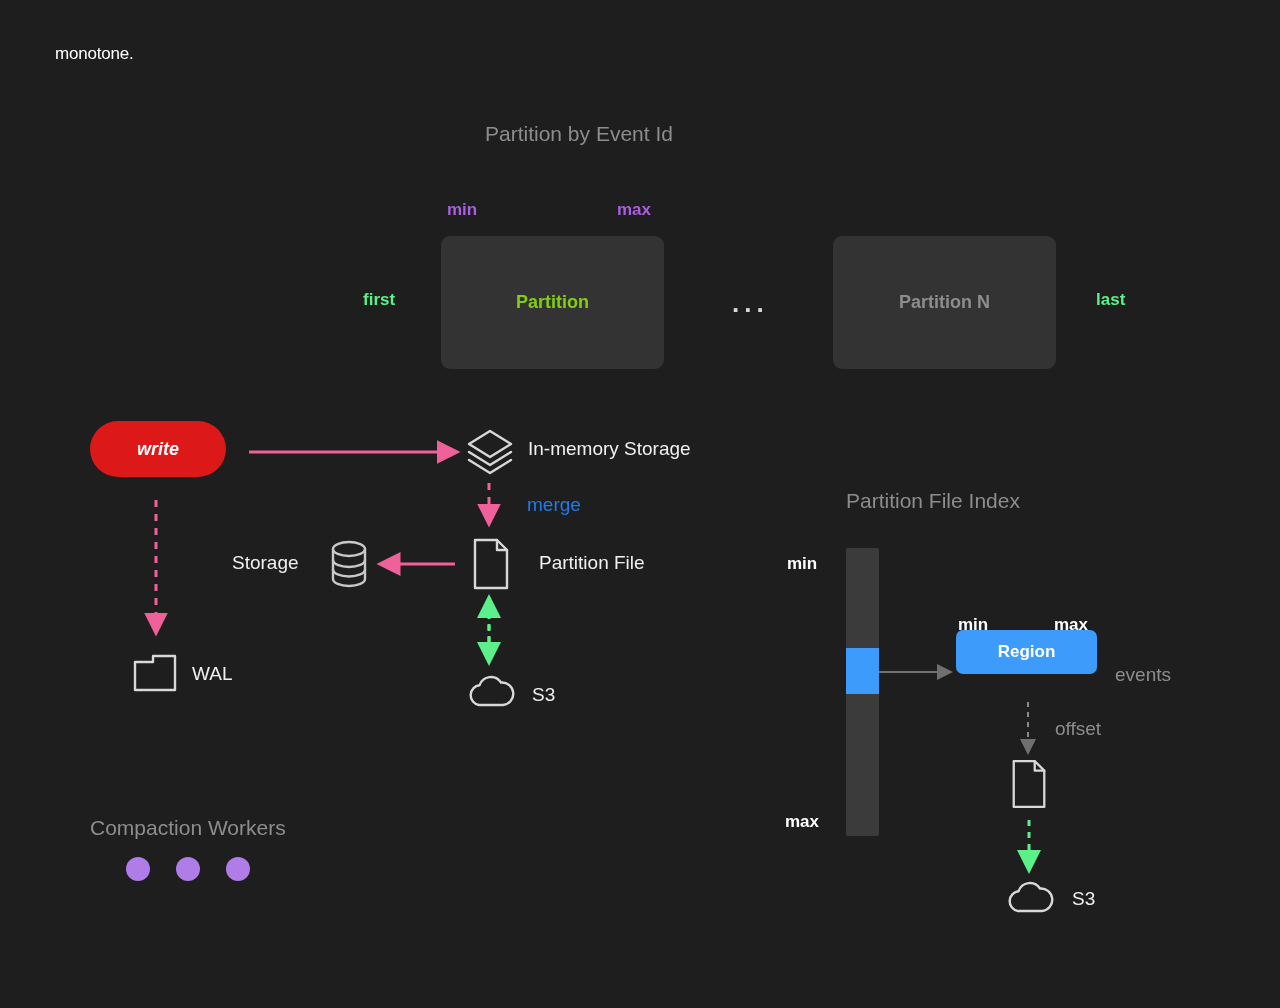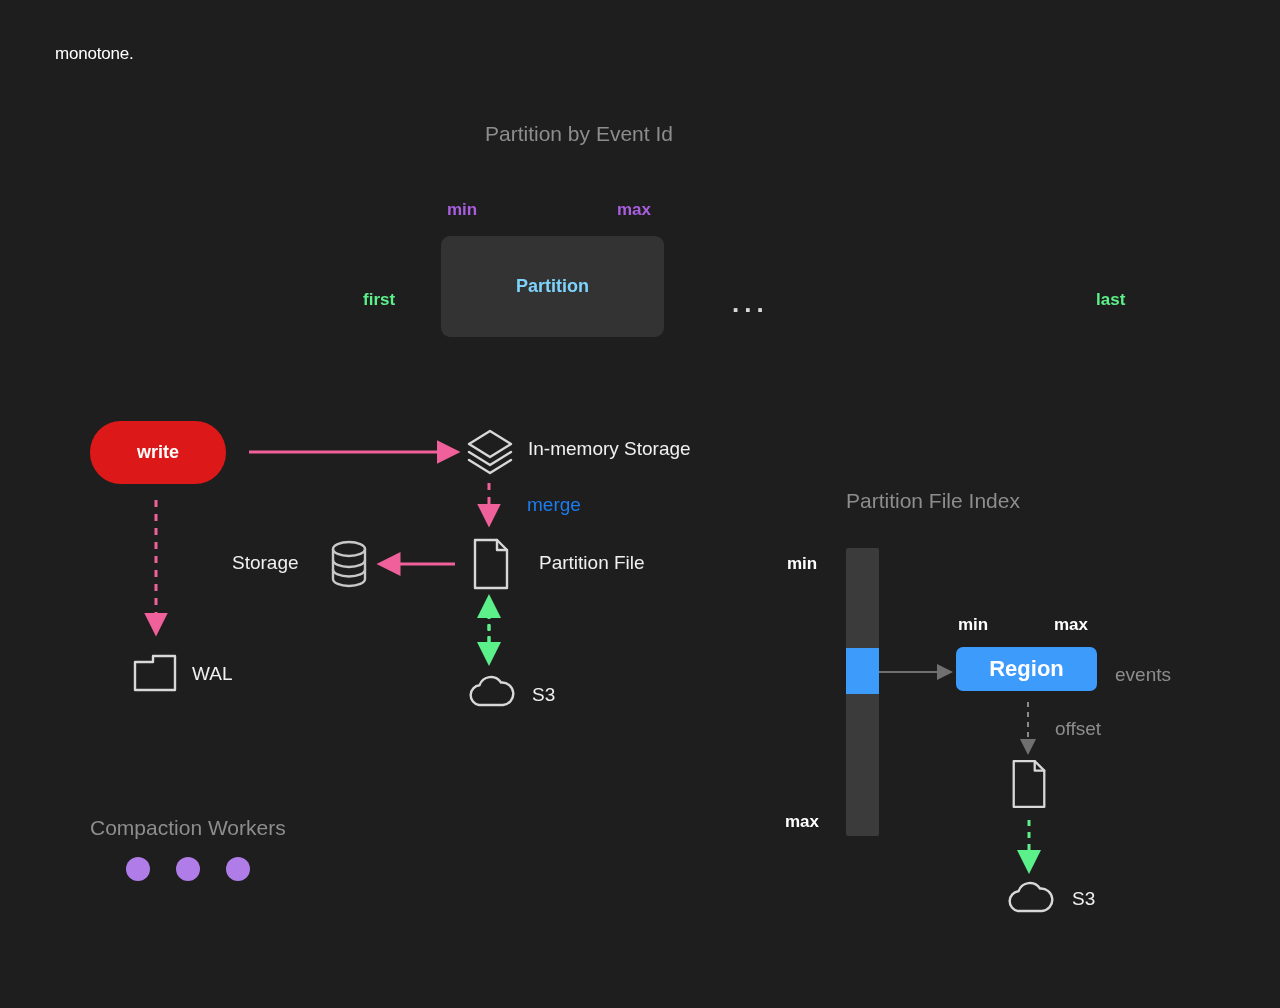--- a/index.html
+++ b/index.html
@@ -50,43 +50,44 @@
   
   .pbox {
     background: #333333;
     border-radius: 9px;
     display: flex;
     align-items: center;
     justify-content: center;
     font-size: 18px;
     font-weight: 700;
   }
-  #partition-first { left: 441px; top: 236px; width: 223px; height: 101px; color: #7dd3fc; }
+  #partition-first { left: 441px; top: 236px; width: 223px; height: 133px; color: #84cc16; }
   #partition-n     { left: 833px; top: 236px; width: 223px; height: 133px; color: #8d8d8d; }
 
   #ellipsis {
     left: 732px; top: 288px;
     font-size: 26px;
     font-weight: 700;
     color: #d8d8d8;
     letter-spacing: 5px;
   }
 
   
   #write-pill {
     left: 90px; top: 421px;
-    width: 136px; height: 63px;
+    width: 136px; height: 56px;
     background: #dd1818;
     border-radius: 31px;
     display: flex;
     align-items: center;
     justify-content: center;
     color: #ffffff;
     font-size: 18px;
     font-weight: 700;
+    font-style: italic;
   }
 
   
   .node-text {
     font-size: 19px;
     color: #f0f0f0;
     white-space: nowrap;
   }
 
   
@@ -101,29 +102,29 @@
     border-radius: 2px;
   }
   #index-bar-highlight {
     left: 846px; top: 648px;
     width: 33px; height: 46px;
     background: #3d9bfc;
   }
 
   
   #region-box {
-    left: 956px; top: 647px;
+    left: 956px; top: 630px;
     width: 141px; height: 44px;
     background: #3d9bfc;
     border-radius: 7px;
     display: flex;
     align-items: center;
     justify-content: center;
     color: #ffffff;
-    font-size: 22px;
+    font-size: 17px;
     font-weight: 700;
   }
 
   
   .muted {
     font-size: 19px;
     color: #8d8d8d;
     white-space: nowrap;
   }
 
@@ -215,20 +216,21 @@
   <div class="abs lbl purple" style="left:617px; top:200px;">max</div>
 
   <div class="abs lbl green" style="left:363px; top:290px;">first</div>
 
   <div class="abs lbl green" style="left:1096px; top:290px;">last</div>
 
   <div id="partition-first" class="abs pbox">Partition</div>
 
   <div id="ellipsis" class="abs">...</div>
 
+  <div id="partition-n" class="abs pbox">Partition N</div>
 
   <div id="write-pill" class="abs">write</div>
 
   <div class="abs icon" style="left:462px; top:424px;">
     <svg width="56" height="56" viewBox="0 0 56 56" fill="none" stroke="#d8d8d8" stroke-width="2.4" stroke-linejoin="round" stroke-linecap="round">
       <path d="M28 7 L49 20 L28 33 L7 20 Z"></path>
       <path d="M7 28 L28 41 L49 28"></path>
       <path d="M7 36 L28 49 L49 36"></path>
     </svg>
   </div>

